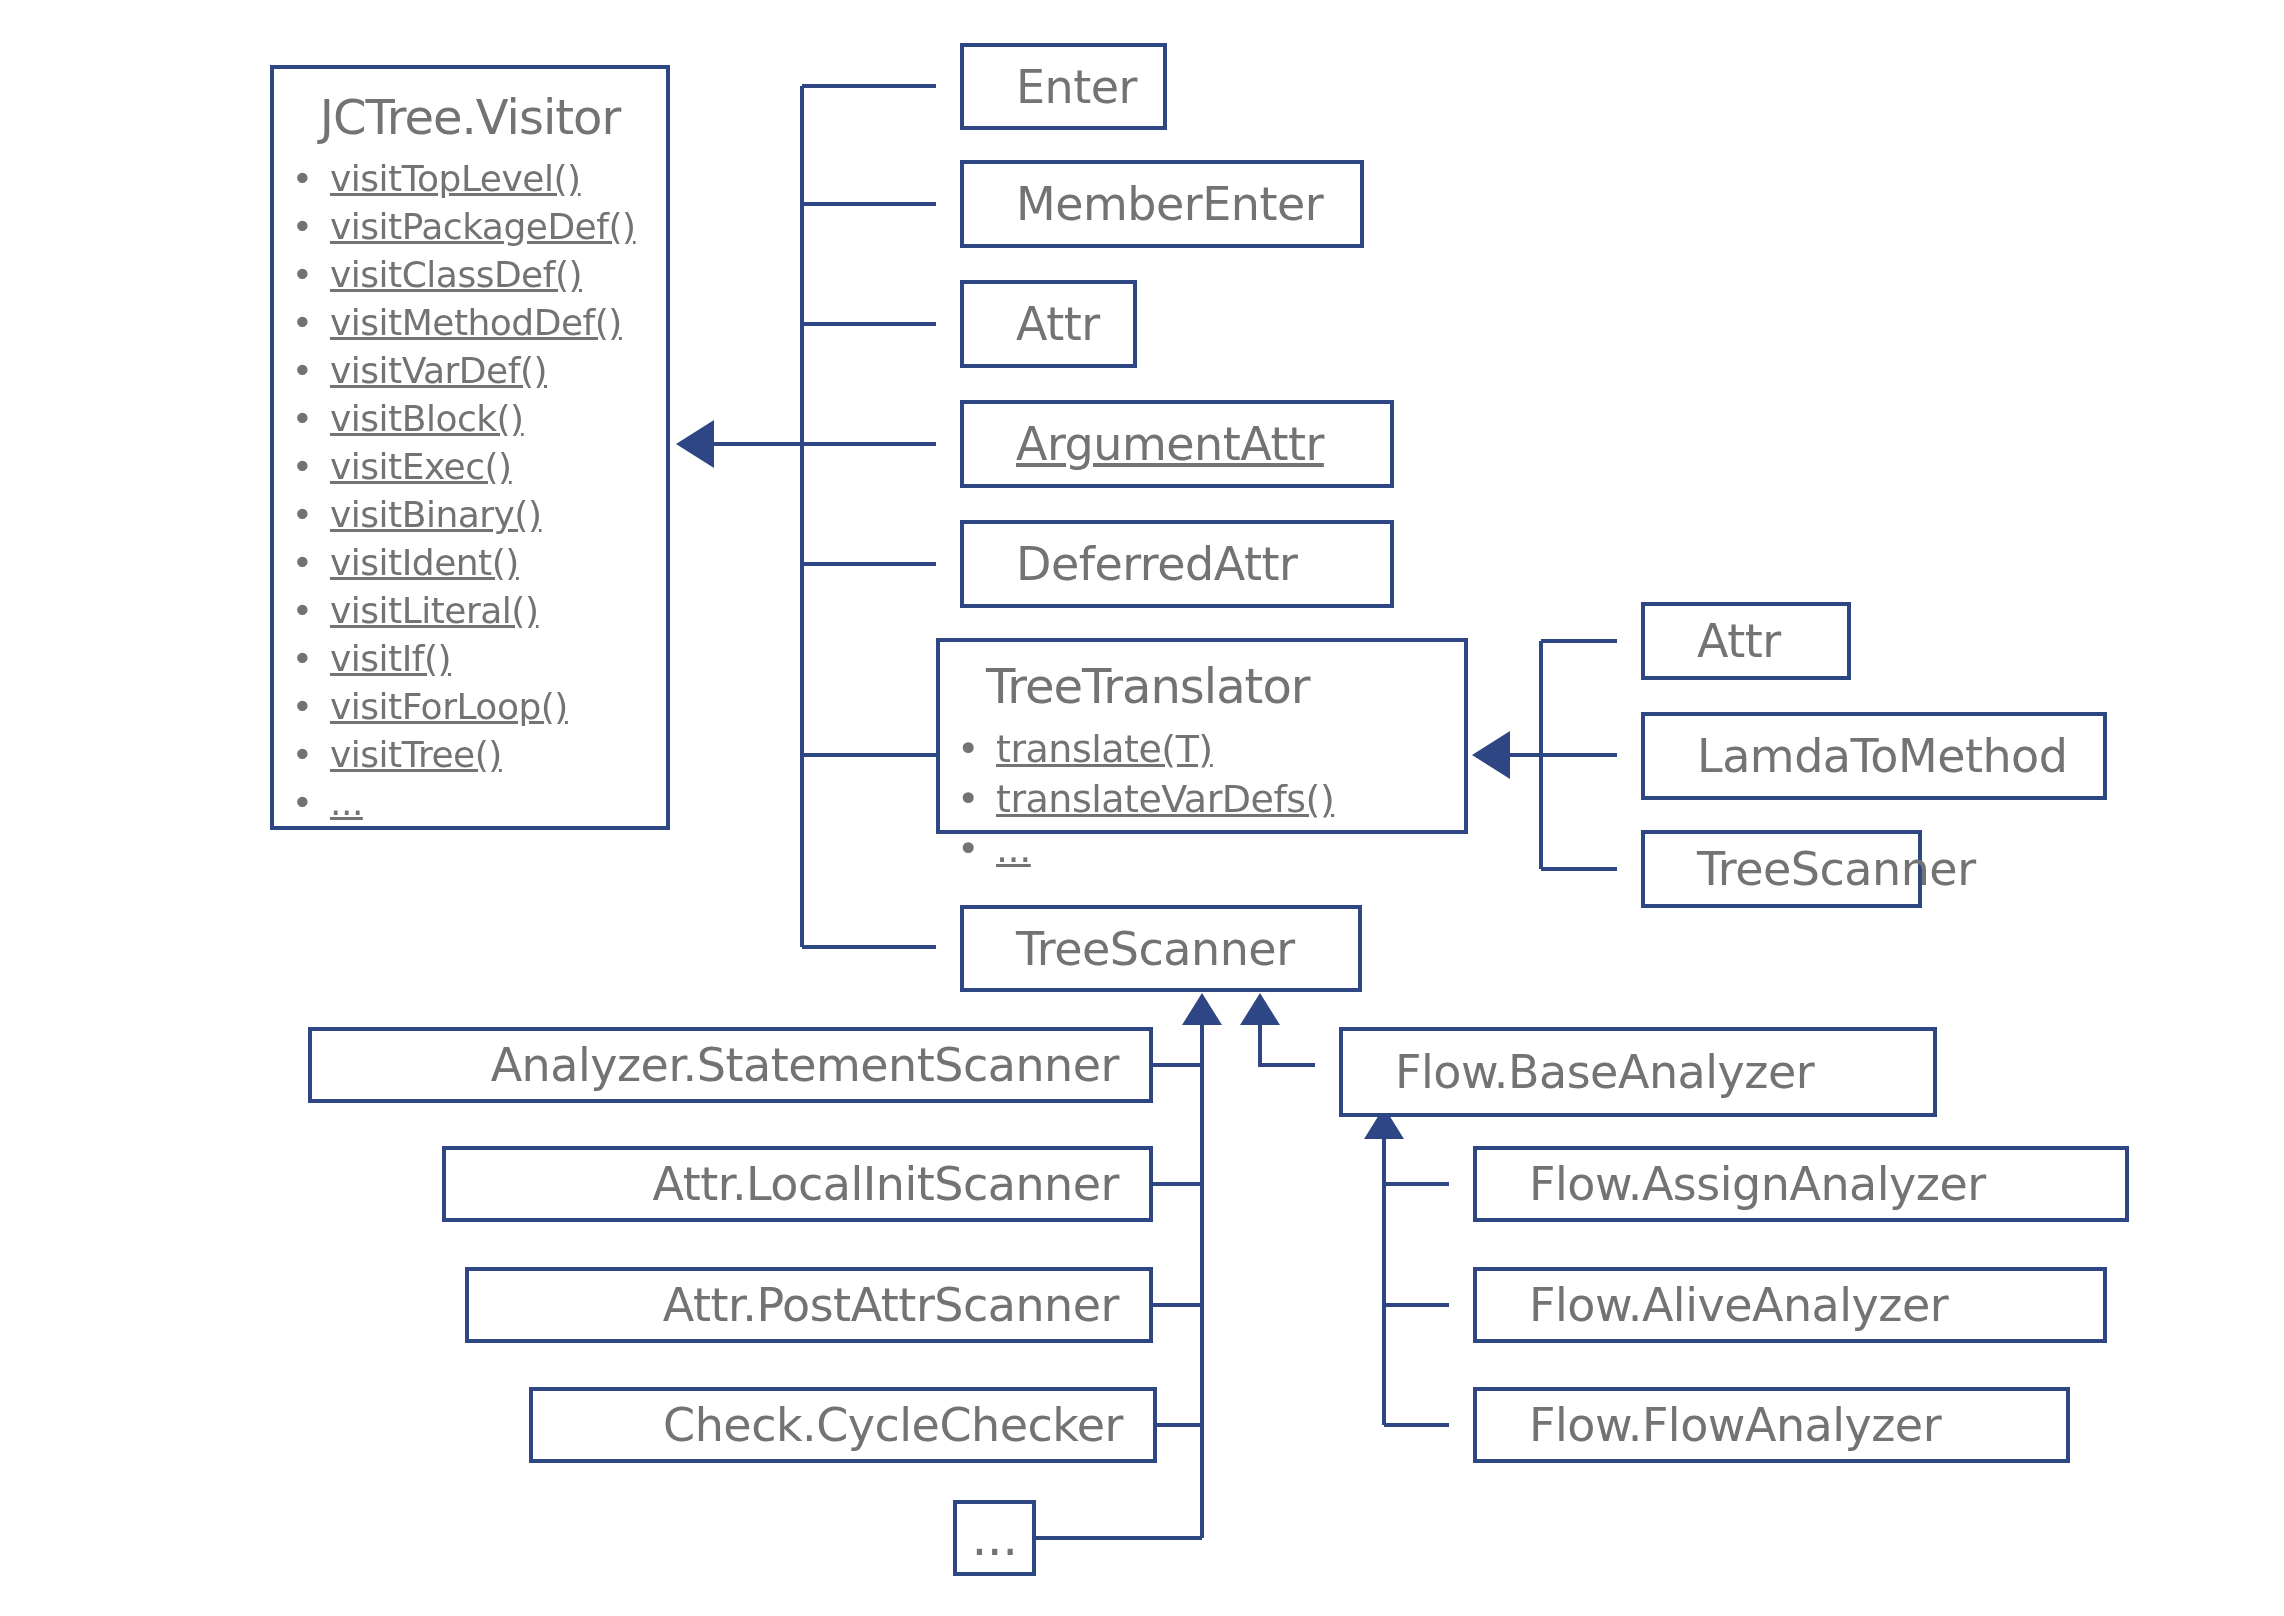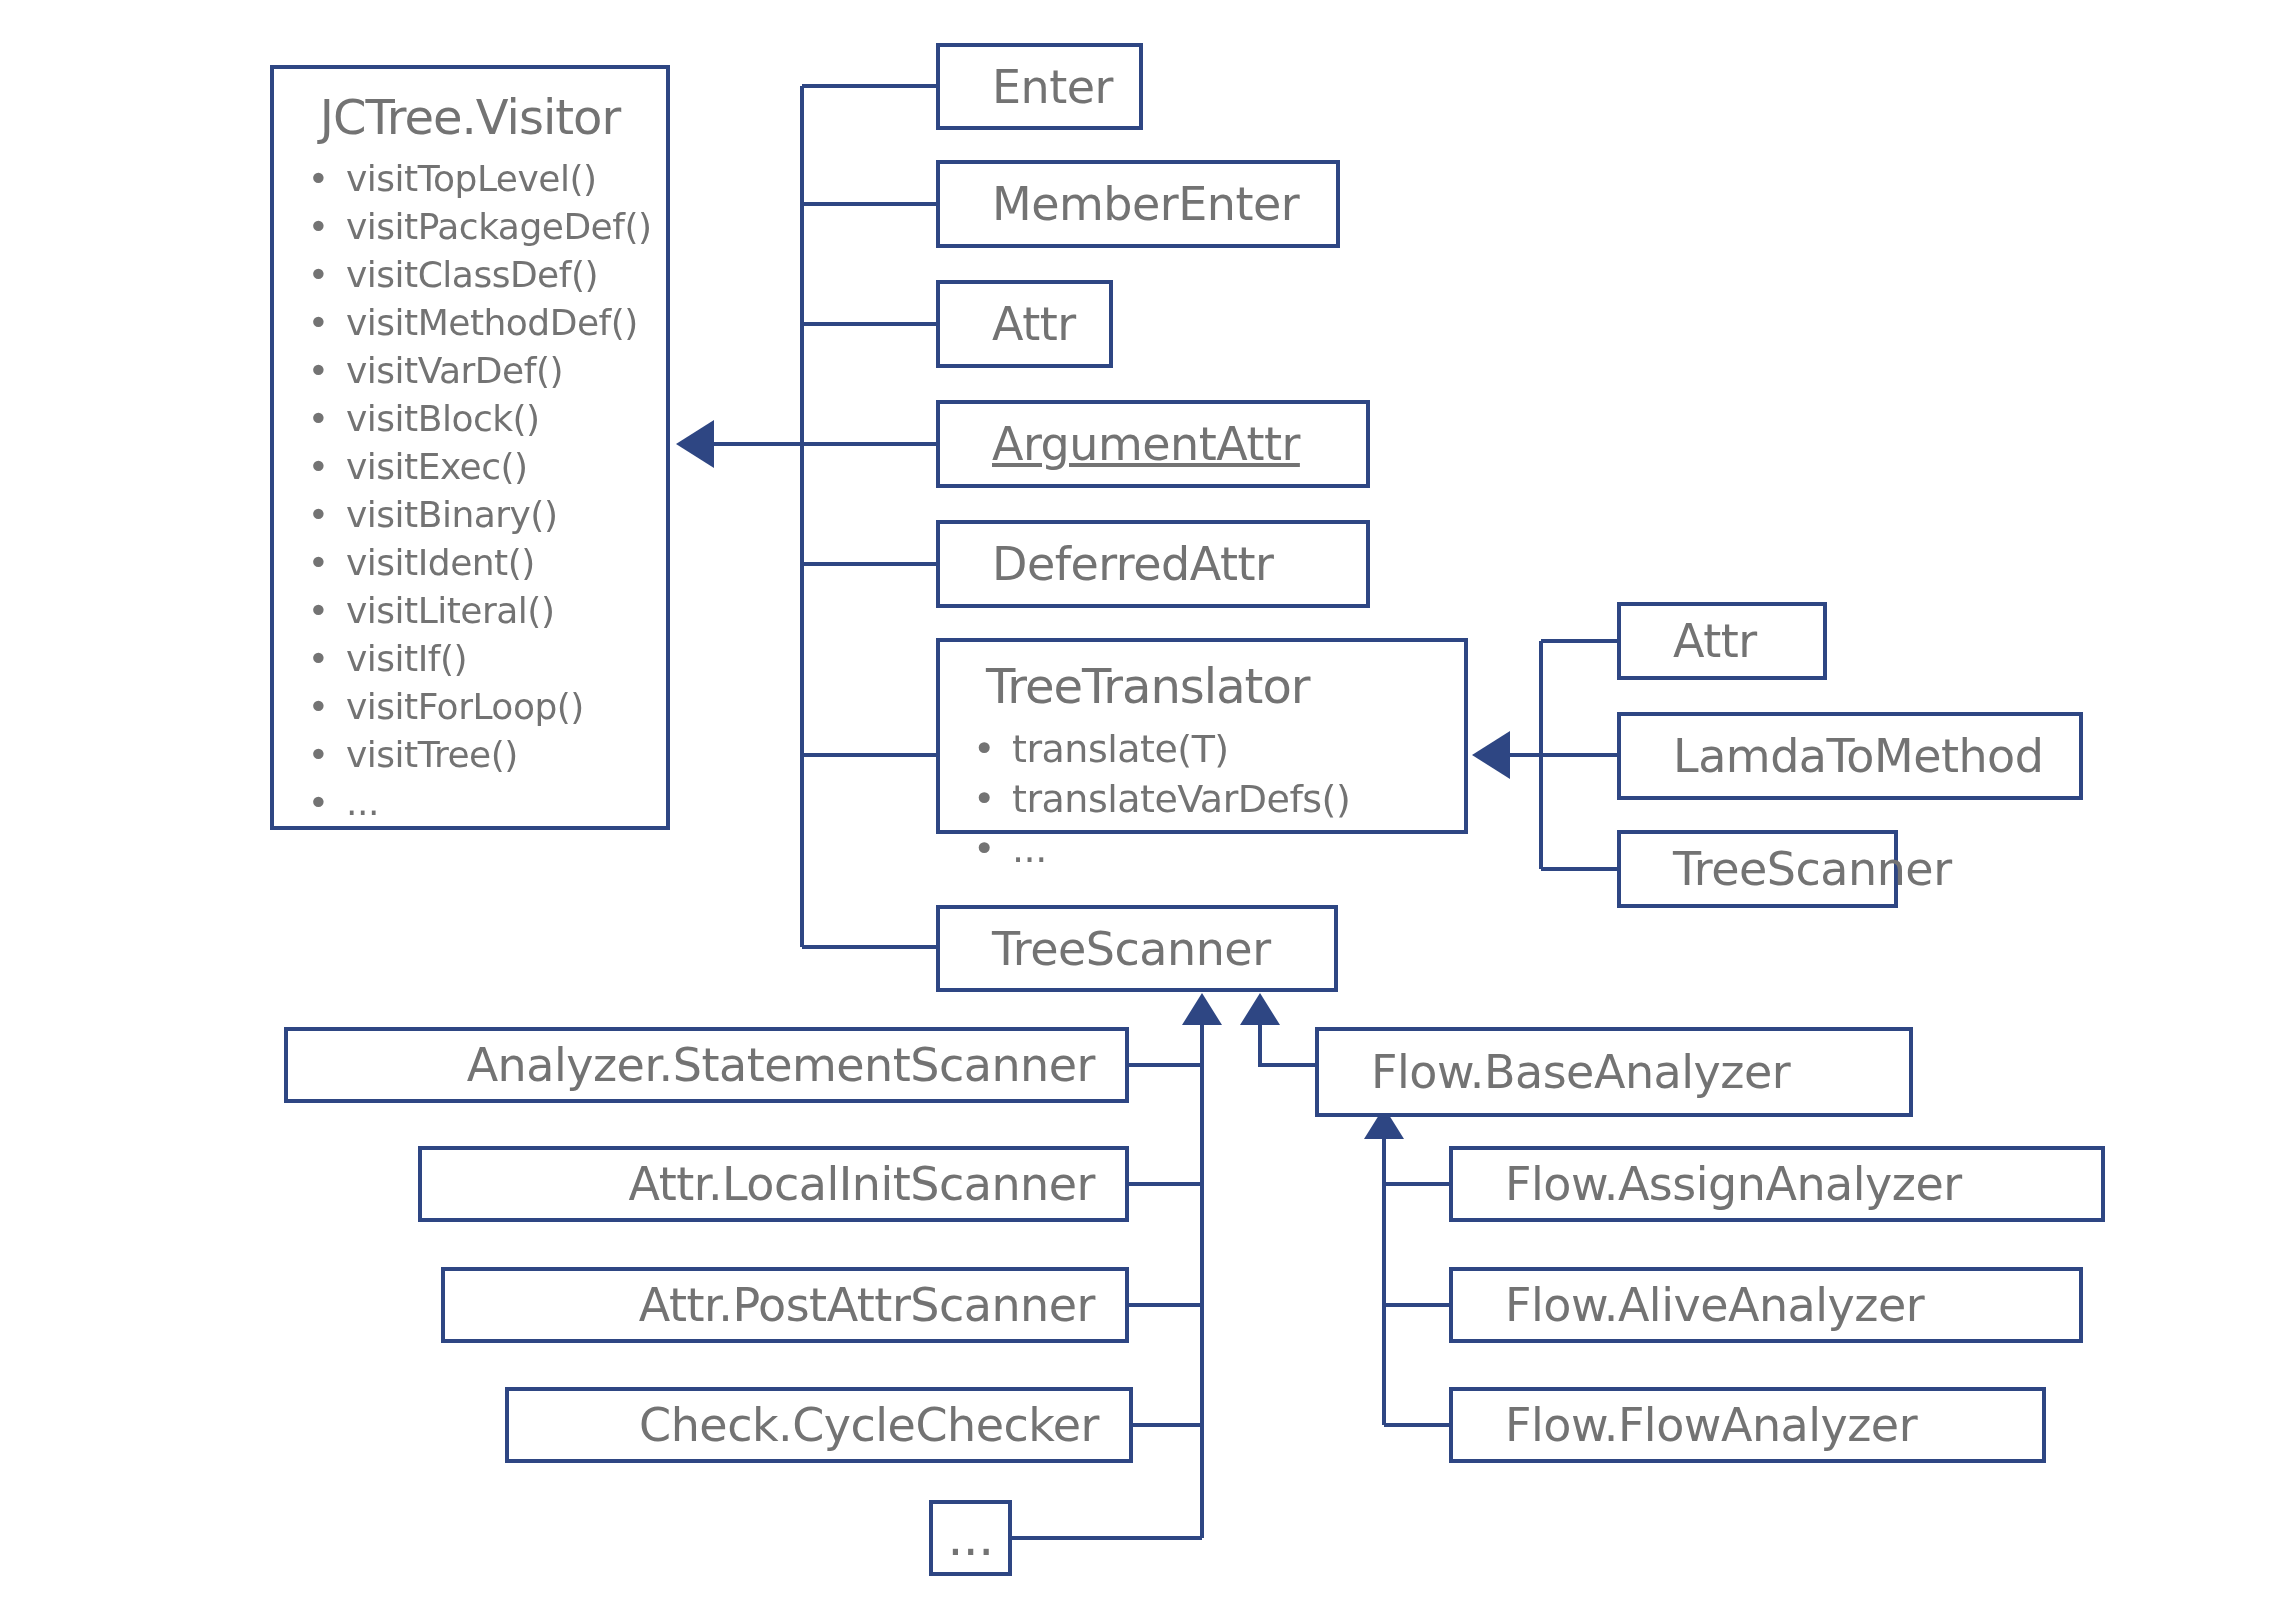--- a/index.html
+++ b/index.html
@@ -16,20 +16,21 @@
     position:absolute;
     box-sizing:border-box;
     border:4px solid #2e4683;
     background:#ffffff;
     z-index:1;
     display:flex;
     align-items:center;
     font-size:46px;
     letter-spacing:-0.5px;
     white-space:nowrap;
+    margin-left:24px;
   }
   .box.pad-left{padding-left:52px;justify-content:flex-start;}
   .box.pad-right{padding-right:30px;justify-content:flex-end;}
   .box.center{justify-content:center;}
   .listbox{
     position:absolute;
     box-sizing:border-box;
     border:4px solid #2e4683;
     background:#ffffff;
     z-index:1;
@@ -37,21 +38,22 @@
   .listbox .title{
     font-size:48px;
     letter-spacing:-1px;
     white-space:nowrap;
   }
   #visitor-box .title{text-align:center;padding-top:20px;}
   #tree-translator-box .title{text-align:left;padding:16px 0 0 46px;}
   .listbox ul{
     list-style:none;
     margin:10px 0 0 0;
-    padding:0 0 0 16px;
+    padding:0 0 0 0;
+    text-decoration:underline;
   }
   #visitor-box ul li{
     font-size:36px;
     line-height:48px;
     letter-spacing:-0.5px;
     white-space:nowrap;
   }
   #tree-translator-box ul li{
     font-size:38px;
     line-height:50px;

